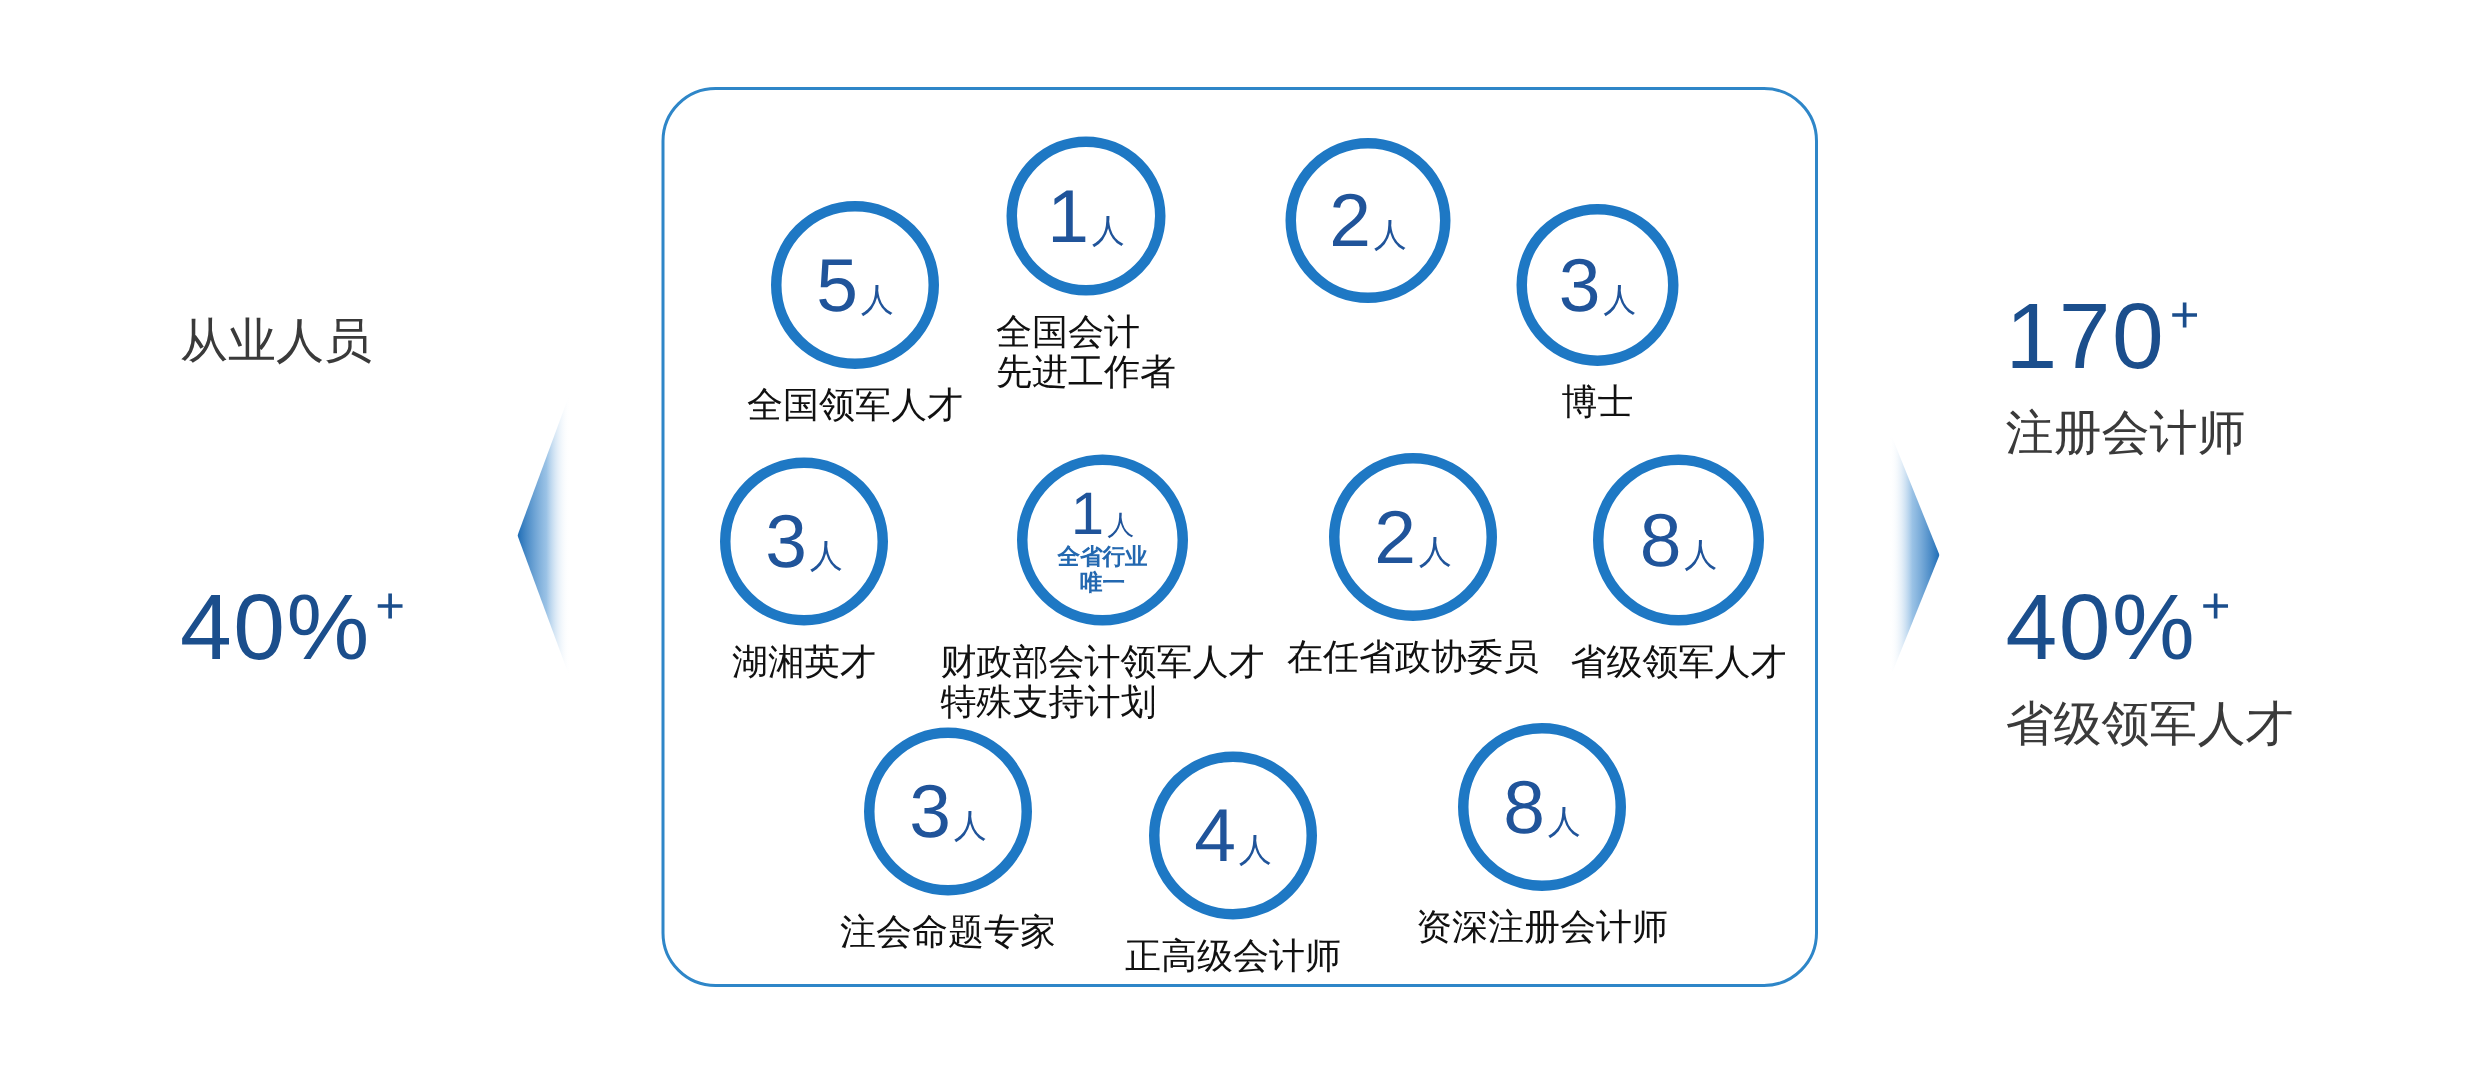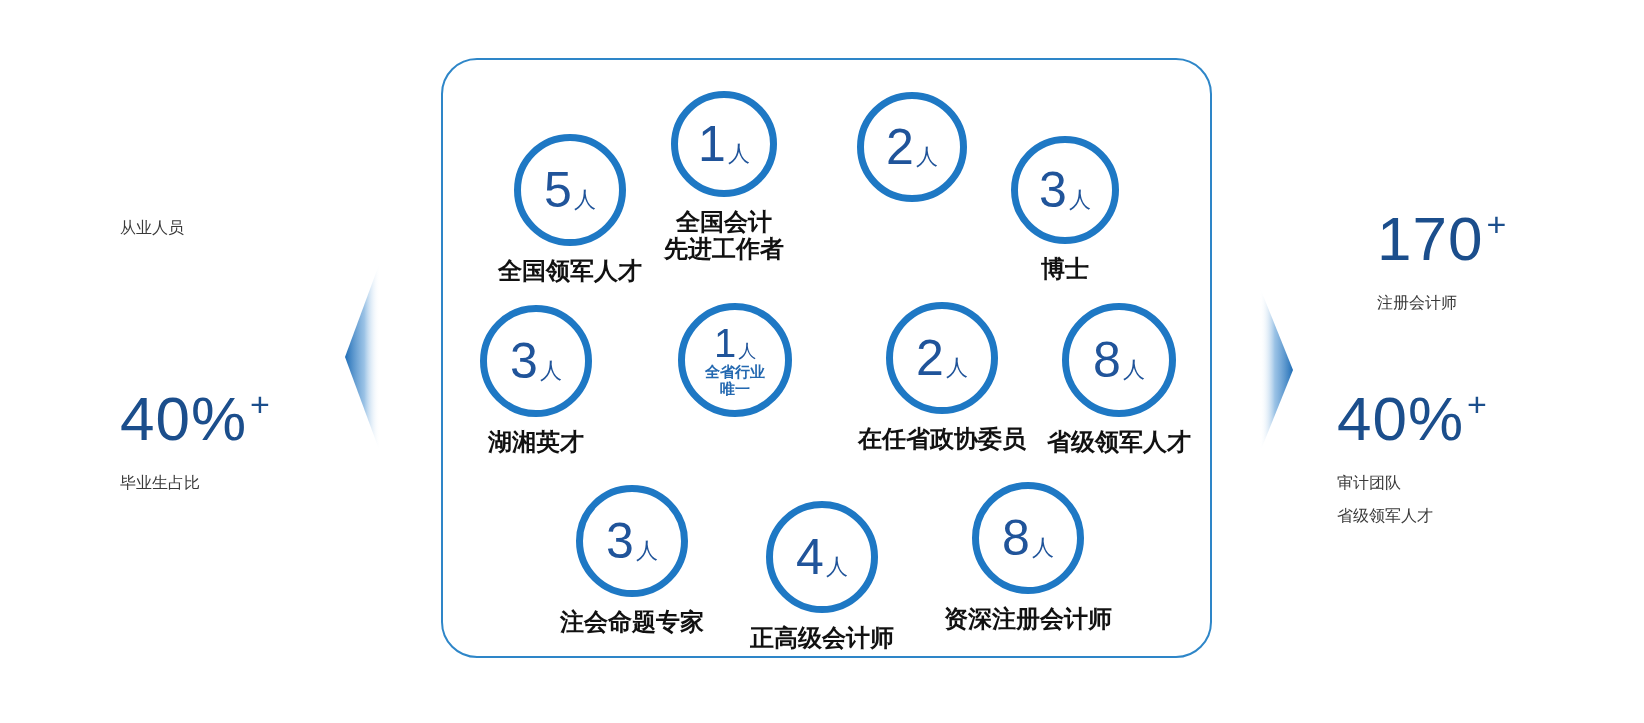--- a/index.html
+++ b/index.html
@@ -16,21 +16,21 @@
   .stat .value-line{
     font-size:62px;line-height:1;letter-spacing:1px;
     color:#1b4e8c;font-weight:500;white-space:nowrap;
   }
   .stat .plus{
     font-size:34px;font-weight:400;
     position:relative;top:-24px;margin-left:3px;
   }
   .stat .caption{
     margin-top:16px;
-    font-size:16px;line-height:33px;
+    font-size:32px;line-height:33px;
     color:#3a3a3a;font-weight:400;white-space:nowrap;
   }
 
   
   .arrow{position:absolute;display:block;}
 
   
   .center-box{
     position:absolute;left:441px;top:58px;
     width:771px;height:600px;
@@ -56,57 +56,56 @@
   .num{display:flex;align-items:baseline;color:#20549a;line-height:1;}
   .num .digit{font-size:50px;font-weight:400;}
   .num .ren{font-size:22px;font-weight:400;margin-left:2px;}
   .circle.has-inner .num .digit{font-size:40px;}
   .circle.has-inner .num .ren{font-size:18px;}
   .inner-line{
     font-size:15px;line-height:17px;font-weight:700;
     color:#2368b0;white-space:nowrap;text-align:center;
   }
   .label{
-    font-size:24px;line-height:27px;font-weight:700;
-    color:#111111;text-align:center;white-space:nowrap;
+    font-size:24px;line-height:27px;font-weight:400;
+    color:#111111;white-space:nowrap;
   }
 
   
   .i1 {left:570px; top:134px;}
   .i2 {left:724px; top:91px;}
   .i3 {left:912px; top:92px;}
   .i4 {left:1065px;top:136px;}
   .i5 {left:536px; top:305px;}
   .i6 {left:735px; top:303px;}
   .i7 {left:942px; top:302px;}
   .i8 {left:1119px;top:303px;}
   .i9 {left:632px; top:485px;}
   .i10{left:822px; top:501px;}
   .i11{left:1028px;top:482px;}
 
   .stat-left-1 {left:120px; top:195px;}
   .stat-left-2 {left:120px; top:388px;}
-  .stat-right-1{left:1337px;top:208px;margin-left:40px;}
+  .stat-right-1{left:1337px;top:194px;}
   .stat-right-2{left:1337px;top:388px;}
 </style>
 </head>
 <body>
 
 <div id="canvas">
 
   <div class="stat stat-left-1">
     <div class="caption">
       <div>从业人员</div>
     </div>
   </div>
 
   <div class="stat stat-left-2">
     <div class="value-line"><span>40%</span><span class="plus">+</span></div>
     <div class="caption">
-      <div>毕业生占比</div>
     </div>
   </div>
 
   <svg class="arrow" style="left:345px;top:262px;" width="35" height="190" viewBox="0 0 35 190">
     <defs>
       <linearGradient id="gradL" x1="0" y1="0" x2="1" y2="0">
         <stop offset="0" stop-color="#1f6db6" stop-opacity="1"></stop>
         <stop offset="0.55" stop-color="#79aedd" stop-opacity="0.75"></stop>
         <stop offset="1" stop-color="#ffffff" stop-opacity="0"></stop>
       </linearGradient>
@@ -128,21 +127,20 @@
   <div class="stat stat-right-1">
     <div class="value-line"><span>170</span><span class="plus">+</span></div>
     <div class="caption">
       <div>注册会计师</div>
     </div>
   </div>
 
   <div class="stat stat-right-2">
     <div class="value-line"><span>40%</span><span class="plus">+</span></div>
     <div class="caption">
-      <div>审计团队</div>
       <div>省级领军人才</div>
     </div>
   </div>
 
   <div class="center-box"></div>
 
   <div class="item i1">
     <div class="circle d112">
       <div class="num">
           <span class="digit">5</span>
@@ -202,20 +200,24 @@
 
   <div class="item i6">
     <div class="circle d114 has-inner">
       <div class="num">
           <span class="digit">1</span>
           <span class="ren">人</span>
         </div>
       <div class="inner-line">全省行业</div>
       <div class="inner-line">唯一</div>
     </div>
+    <div class="label">
+      <div>财政部会计领军人才</div>
+      <div>特殊支持计划</div>
+    </div>
   </div>
 
   <div class="item i7">
     <div class="circle d112">
       <div class="num">
           <span class="digit">2</span>
           <span class="ren">人</span>
         </div>
     </div>
     <div class="label">

